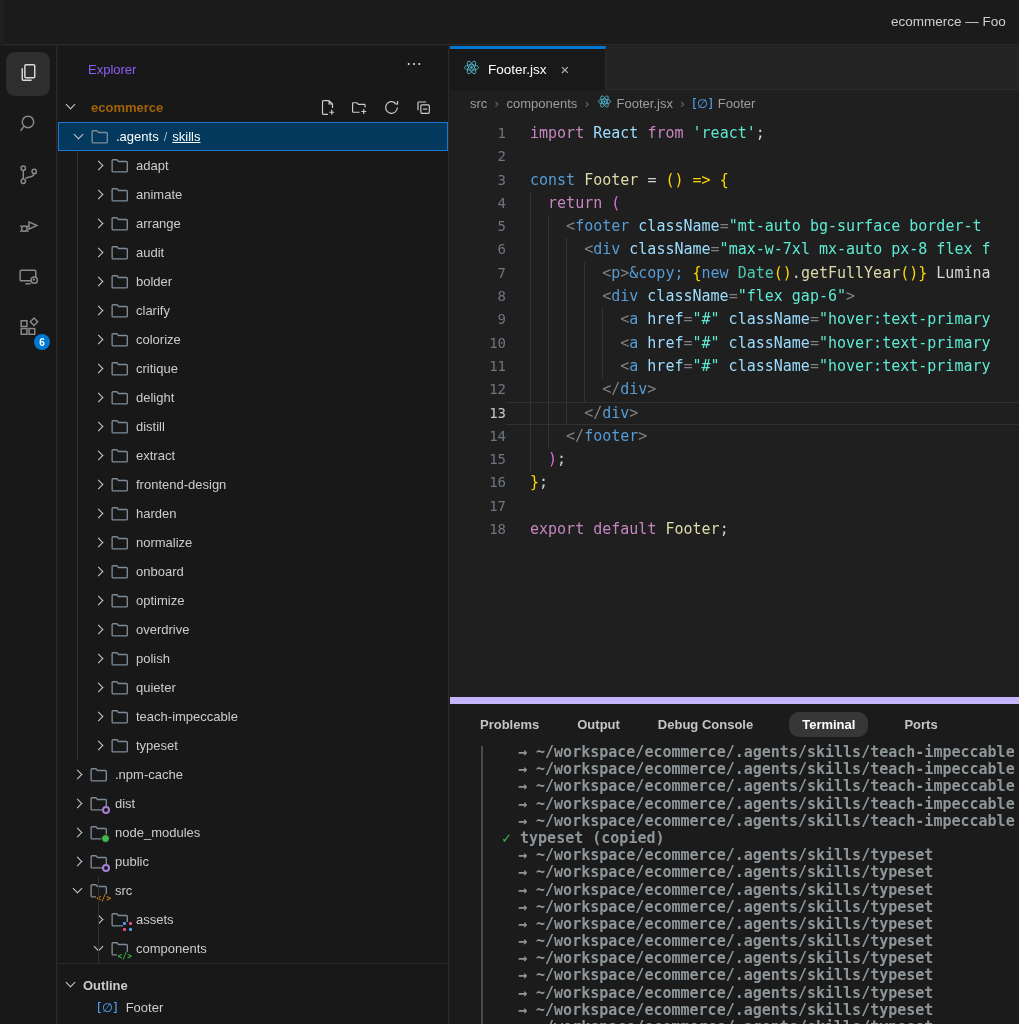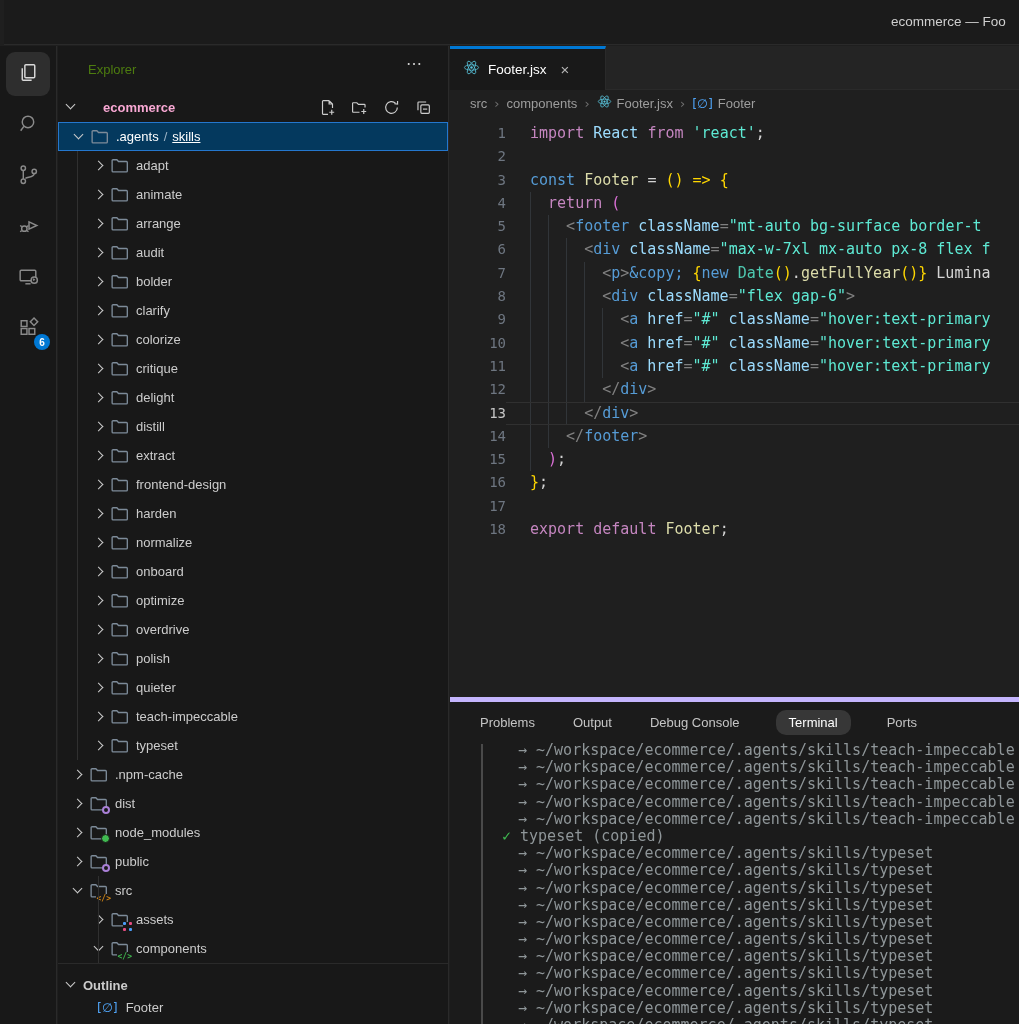--- a/index.html
+++ b/index.html
@@ -14,24 +14,24 @@
   #activitybar { position:absolute; left:0; top:46px; width:57px; height:978px; background:#181818; border-right:1px solid #2a2a2a; }
   .ab-item { position:relative; width:44px; height:44px; margin:6px auto 7px auto; display:flex; align-items:center; justify-content:center; border-radius:9px; }
   .ab-item svg { stroke:#8a8a8a; fill:none; stroke-width:1.4; }
   .ab-item.active { background:#2e2e2e; }
   .ab-item.active svg { stroke:#d9d9d9; }
   .ab-badge { position:absolute; right:0px; bottom:1px; min-width:16px; height:16px; border-radius:8px; background:#0078d4; color:#ffffff; font-size:10px; font-weight:bold; display:flex; align-items:center; justify-content:center; }
 
   
   #sidebar { position:absolute; left:58px; top:46px; width:391px; height:978px; background:#181818; border-right:1px solid #2a2a2a; }
   #sb-header { position:absolute; left:0; top:0; width:100%; height:46px; }
-  #sb-title { position:absolute; left:30px; top:16px; font-size:13px; color:#4d7c0f; }
+  #sb-title { position:absolute; left:30px; top:16px; font-size:13px; color:#8b5cf6; }
   #sb-overflow { position:absolute; right:25px; top:8px; font-size:16px; color:#cccccc; letter-spacing:1px; cursor:pointer; }
   #sb-section-row { position:absolute; left:0; top:46px; width:100%; height:30px; display:flex; align-items:center; }
-  #sb-section-label { font-size:13px; font-weight:bold; color:#f9a8d4; margin-left:20px; }
+  #sb-section-label { font-size:13px; font-weight:bold; color:#a16207; margin-left:8px; }
   .section-actions { position:absolute; right:14px; top:4px; display:flex; gap:10px; }
   .section-actions .act { width:22px; height:22px; display:flex; align-items:center; justify-content:center; border-radius:4px; }
   .section-actions svg { stroke:#cccccc; fill:none; stroke-width:1.1; }
 
   #tree { position:absolute; left:0; top:76px; width:100%; }
   .row { position:relative; height:29px; display:flex; align-items:center; font-size:13px; color:#cccccc; cursor:pointer; white-space:nowrap;text-align:right; }
   .row.lvl1 { padding-left:12px; }
   .row.lvl2 { padding-left:33px; }
   .row.selected { background:#04395e; border:1px solid #2477ce; color:#ffffff; }
   .chev { width:16px; height:16px; position:relative; flex:0 0 16px; margin-right:4px; }
@@ -77,21 +77,21 @@
   .lc { flex:1; white-space:pre; padding-left:24px; }
   .code-line.current .ln { color:#c6c6c6; }
   .code-line.current .lc { border-top:1px solid #303030; border-bottom:1px solid #303030; line-height:21.3px; }
   .ig { display:inline-block; width:2ch; border-left:1px solid #313539; }
   .tk-p { color:#c586c0; } .tk-b { color:#569cd6; } .tk-i { color:#9cdcfe; }
   .tk-s { color:#5eead4; } .tk-f { color:#dcdcaa; } .tk-t { color:#4ec9b0; }
   .tk-w { color:#d4d4d4; } .tk-g { color:#ffd700; } .tk-k { color:#da70d6; }
   .tk-a { color:#808080; }
 
   
-  #panel { position:absolute; left:450px; top:697px; width:569px; height:327px; background:#1b1b1b; border-top:5px solid #c4b5fd; }
+  #panel { position:absolute; left:450px; top:697px; width:569px; height:327px; background:#1b1b1b; border-top:7px solid #c4b5fd;font-weight:bold; }
   #panel-tabs { display:flex; align-items:center; gap:34px; height:40px; padding-left:28px; font-size:13px; color:#c5c5c5; }
   .ptab { cursor:pointer; padding:5px 2px; }
   .ptab.active { background:#373737; color:#ffffff; border-radius:10px; padding:5px 13px; }
   #term { position:absolute; left:0; top:40px; width:569px; height:287px; overflow:hidden; font-family:"DejaVu Sans Mono", monospace; font-size:15px; color:#8f9699; }
   #term-decoration { position:absolute; left:31px; top:2px; bottom:0; width:2px; background:#4a4a4a; }
   .t-line { height:17.2px; line-height:17.2px; padding-left:68px; white-space:nowrap; }
   .t-line.ok { padding-left:52px; }
   .t-line .ok-mark { color:#3fb950; margin-right:9px; }
   .t-line .arrow { margin-right:9px; }
 </style>

